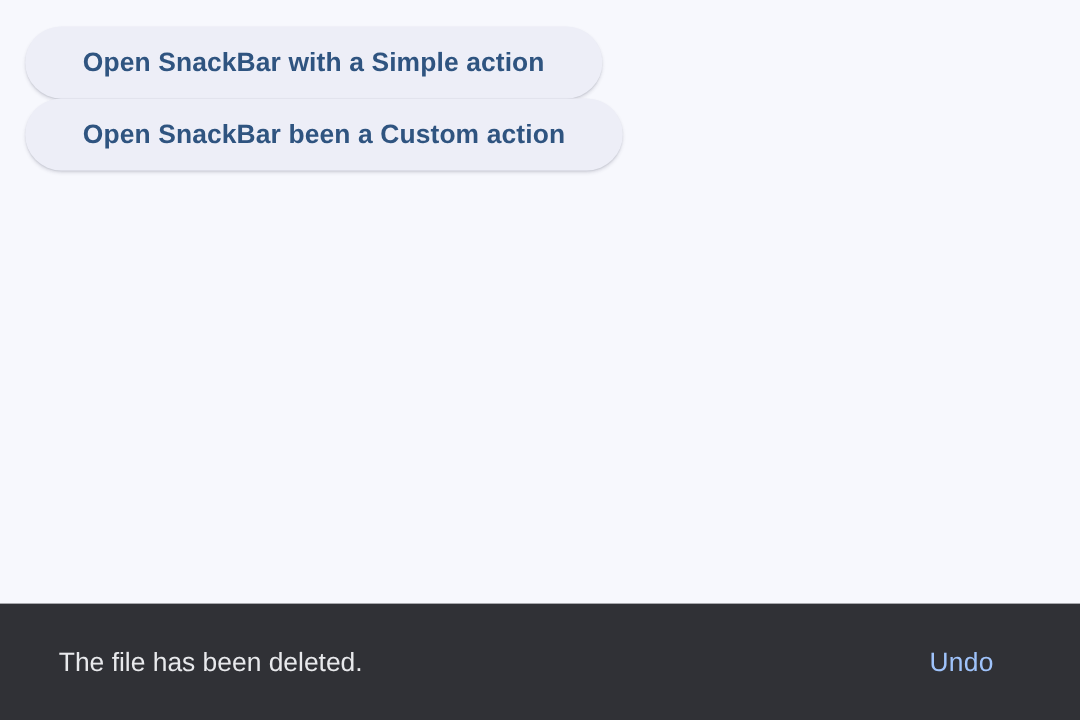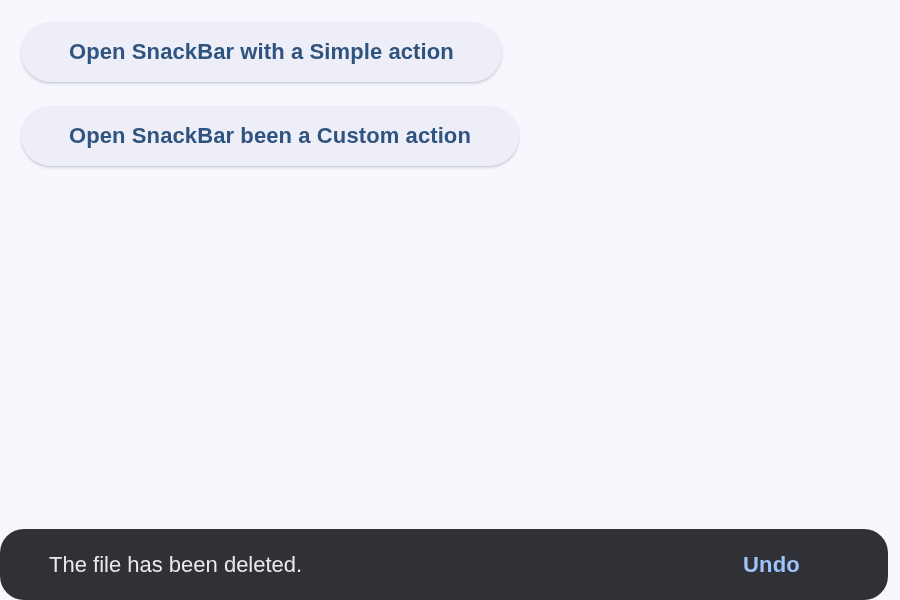--- a/index.html
+++ b/index.html
@@ -23,21 +23,20 @@
   }
 
   
   .button-stack {
     position: absolute;
     top: 22px;
     left: 21px;
     display: flex;
     flex-direction: column;
     align-items: flex-start;
-    gap: 24px;
   }
 
   .action-button {
     display: inline-flex;
     align-items: center;
     justify-content: flex-start;
     height: 60px;
     box-sizing: border-box;
     padding: 0 48px;
     border: none;
@@ -57,51 +56,50 @@
 
   .action-button .btn-label {
     display: block;
     line-height: 1;
   }
 
   
   .snackbar {
     position: absolute;
     left: 0;
-    right: 12px;
+    right: 0;
     bottom: 0;
-    height: 71px;
+    height: 97px;
     background: #303136;
     display: flex;
     align-items: center;
     justify-content: space-between;
     box-sizing: border-box;
     padding: 0 72px 0 49px;
-    border-radius: 24px;
   }
 
   .snackbar-message {
     color: #e8e9ec;
     font-family: "Liberation Sans", sans-serif;
     font-size: 22px;
     font-weight: normal;
     line-height: 1;
     white-space: nowrap;
     -webkit-font-smoothing: antialiased;
   }
 
   .snackbar-action {
     background: transparent;
     border: none;
     padding: 0;
-    margin: 16px;
+    margin: 0;
     color: #9fc3fb;
     font-family: "Liberation Sans", sans-serif;
     font-size: 22px;
-    font-weight: bold;
+    font-weight: normal;
     line-height: 1;
     letter-spacing: 0.2px;
     white-space: nowrap;
     cursor: pointer;
     -webkit-font-smoothing: antialiased;
   }
 </style>
 </head>
 <body>
 

